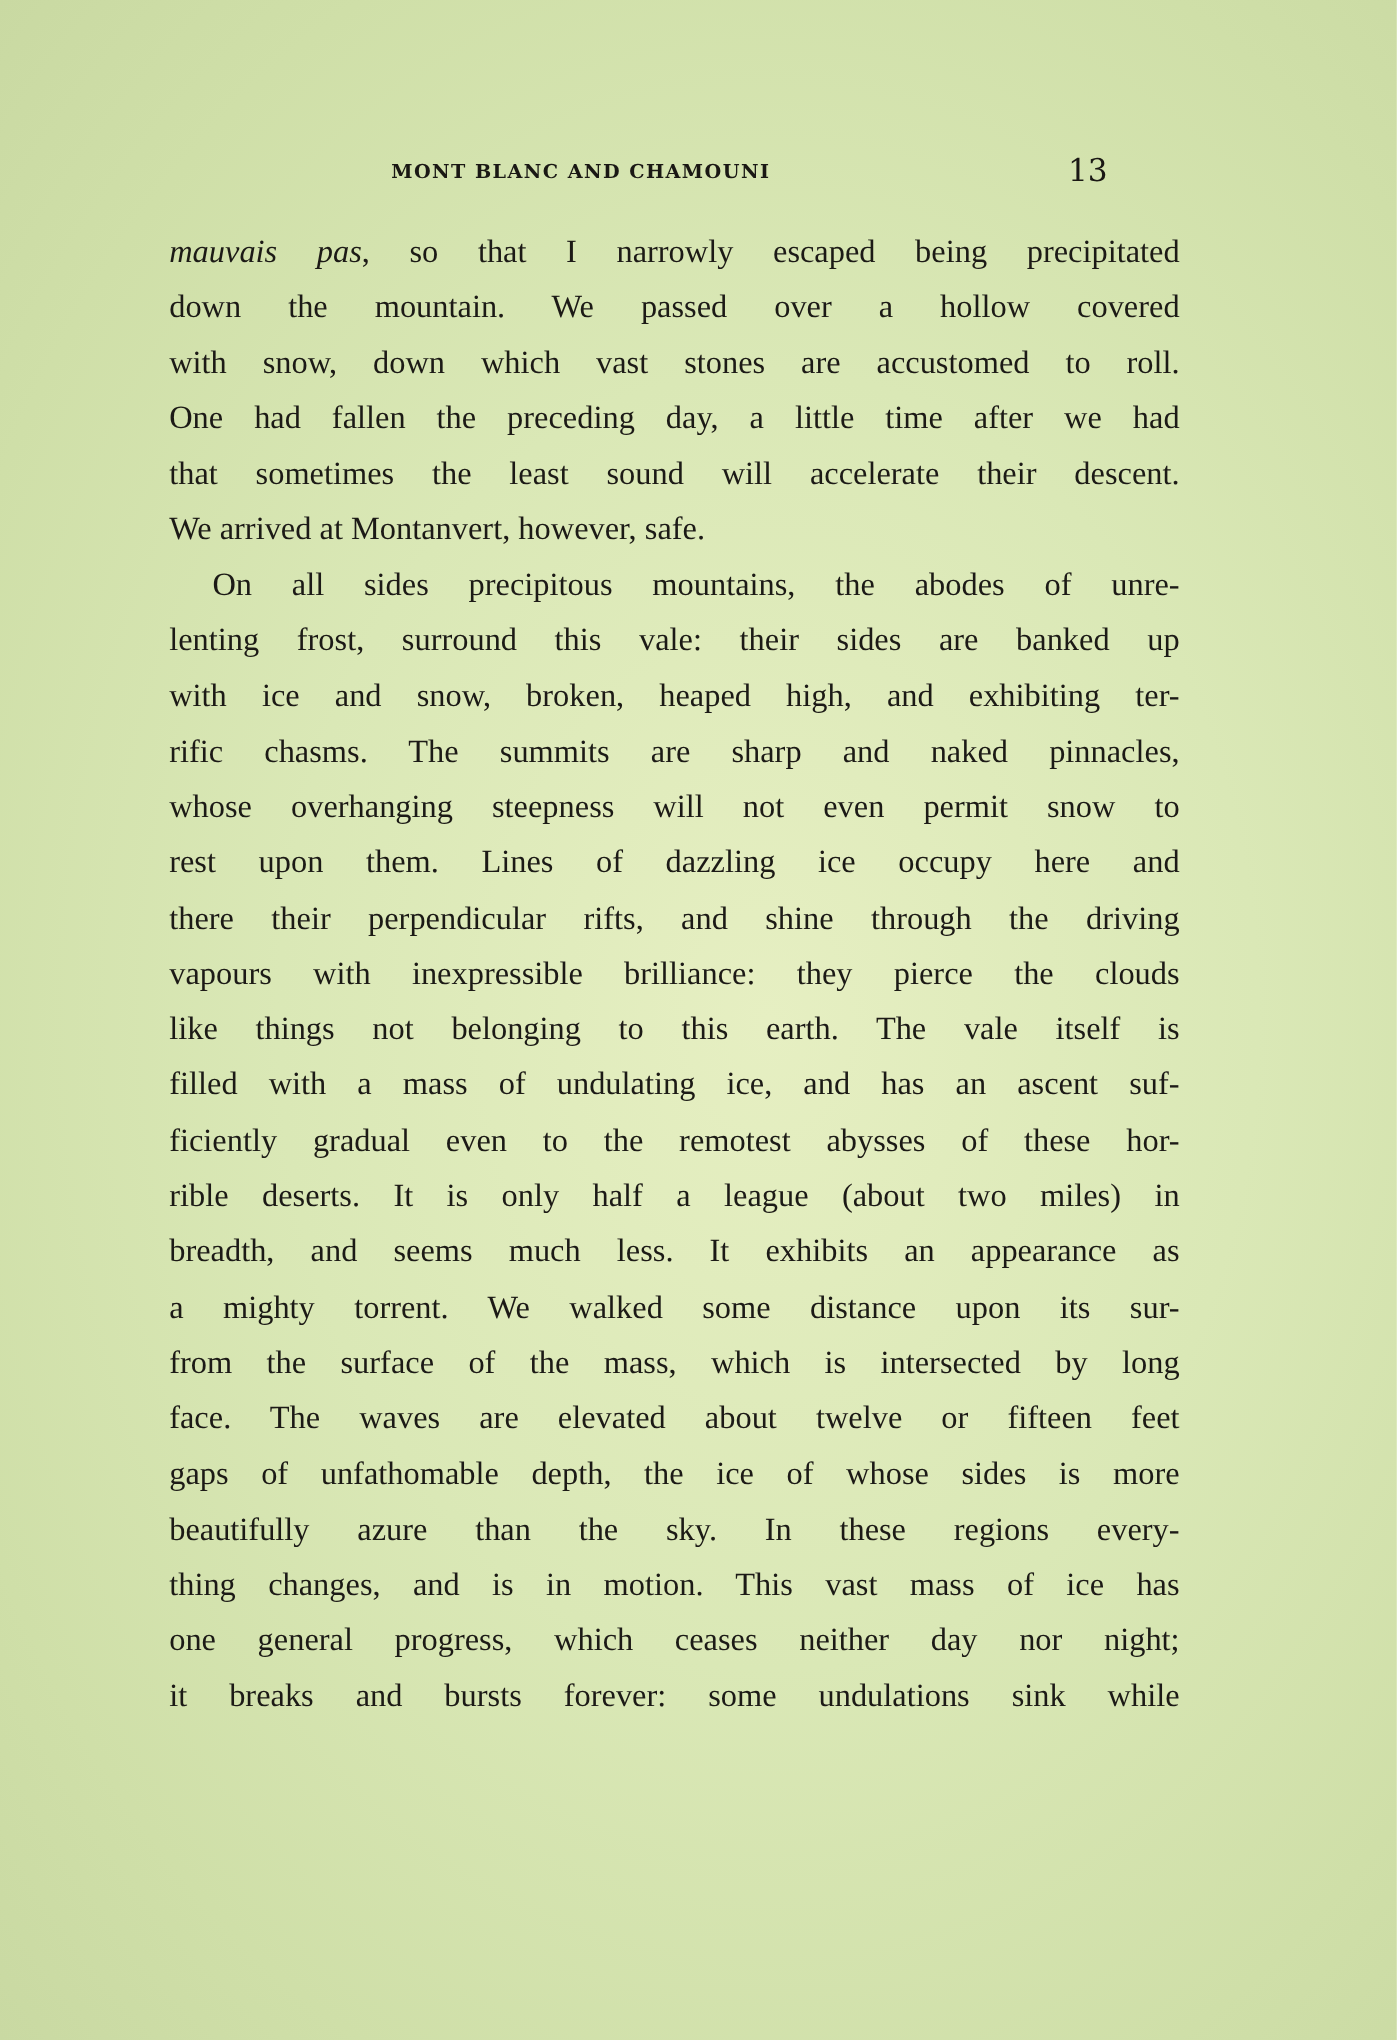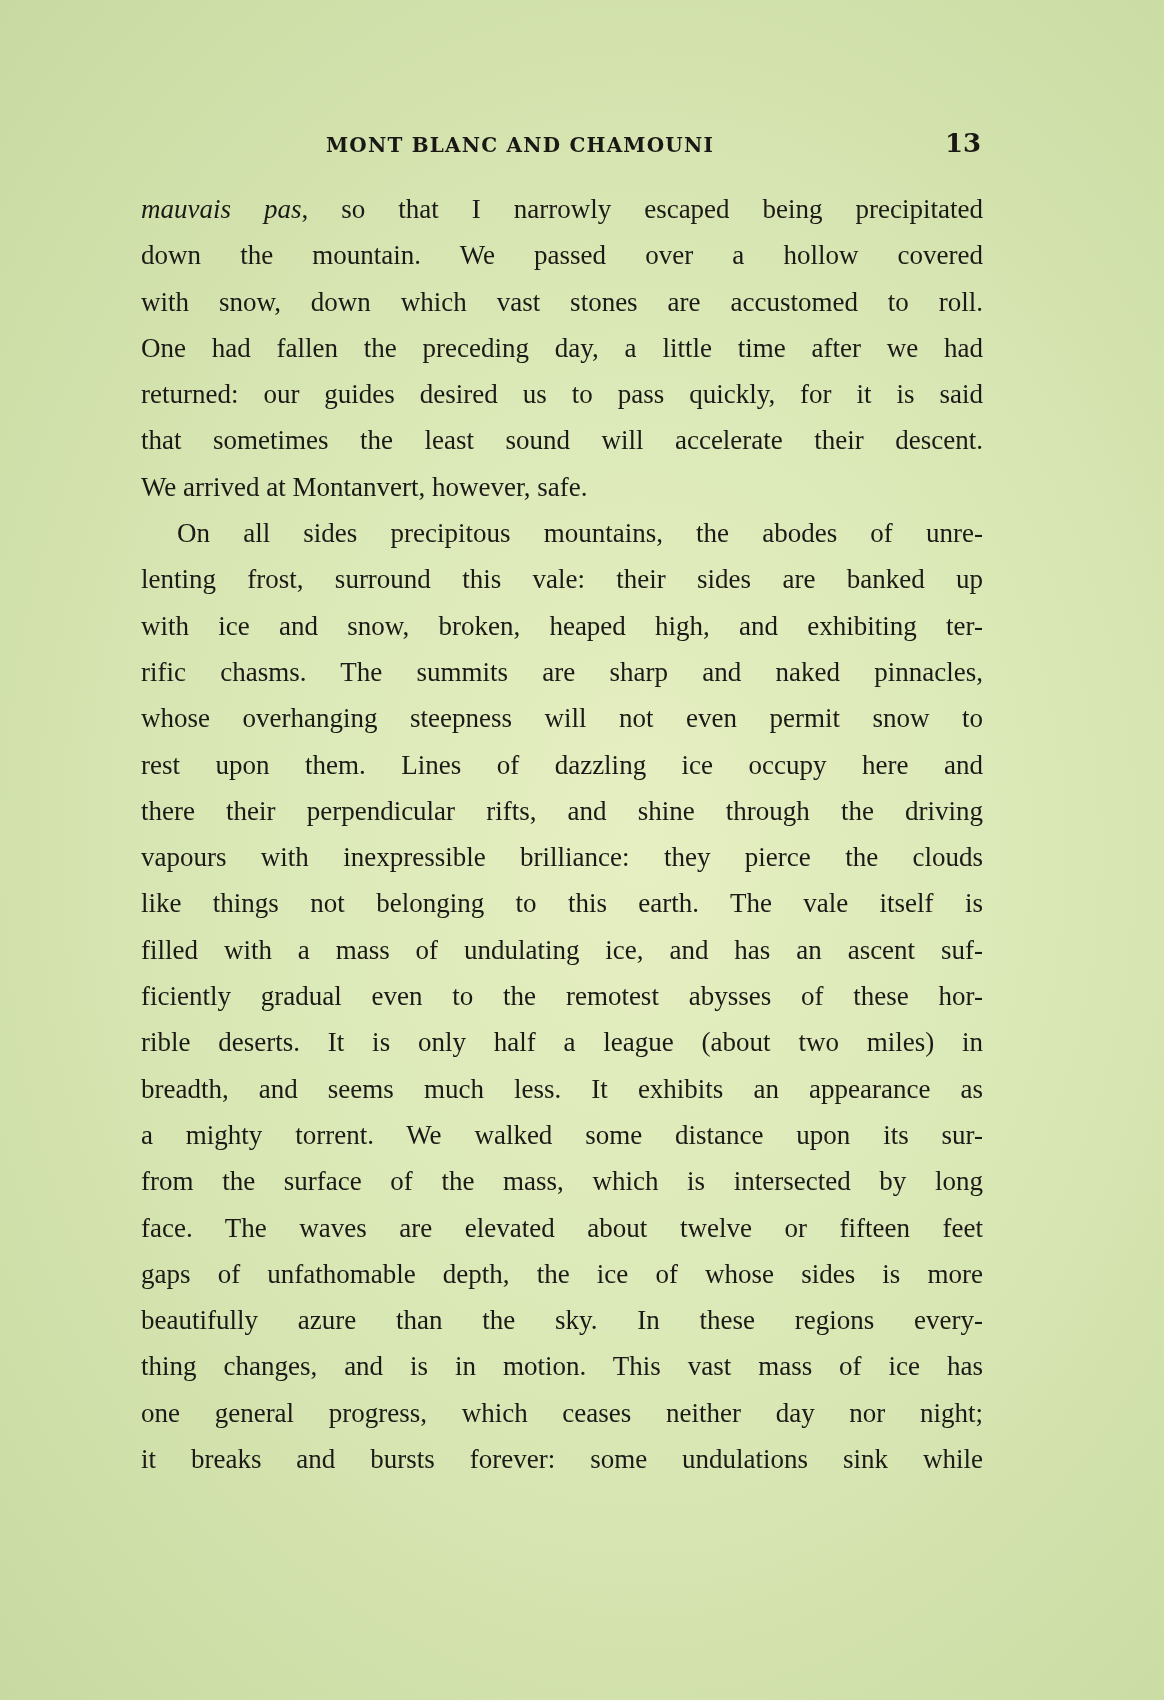--- a/index.html
+++ b/index.html
@@ -21,30 +21,30 @@
       top: 0;
       width: 1164px;
       height: 1700px;
     }
     .running-head {
       position: absolute;
       top: 133px;
       left: 326px;
       font-family: "DejaVu Serif", "Liberation Serif", serif;
       font-weight: bold;
-      font-size: 20px;
+      font-size: 16px;
       letter-spacing: 1.2px;
       color: #1a1814;
     }
     .page-number {
       position: absolute;
       top: 128px;
-      left: 945px;
+      left: 890px;
       font-family: "DejaVu Serif", "Liberation Serif", serif;
-      font-weight: bold;
+      font-weight: normal;
       font-size: 26px;
       color: #1a1814;
     }
     .text-block {
       position: absolute;
       left: 141px;
       top: 186px;
       width: 842px;
       font-size: 27px;
       line-height: 46.3px;
@@ -73,21 +73,20 @@
 <div class="page">
   <div class="running-head">MONT BLANC AND CHAMOUNI</div>
   <div class="page-number">13</div>
 
   <div class="text-block">
 
     <span class="line"><span class="italic">mauvais pas</span><span>, so that I narrowly escaped being precipitated</span></span>
     <span class="line">down the mountain.  We passed over a hollow covered</span>
     <span class="line">with snow, down which vast stones are accustomed to roll.</span>
     <span class="line">One had fallen the preceding day, a little time after we had</span>
-    <span class="line">returned: our guides desired us to pass quickly, for it is said</span>
     <span class="line">that sometimes the least sound will accelerate their descent.</span>
     <span class="line last">We arrived at Montanvert, however, safe.</span>
 
     <span class="line indent">On all sides precipitous mountains, the abodes of unre-</span>
     <span class="line">lenting frost, surround this vale: their sides are banked up</span>
     <span class="line">with ice and snow, broken, heaped high, and exhibiting ter-</span>
     <span class="line">rific chasms.  The summits are sharp and naked pinnacles,</span>
     <span class="line">whose overhanging steepness will not even permit snow to</span>
     <span class="line">rest upon them.  Lines of dazzling ice occupy here and</span>
     <span class="line">there their perpendicular rifts, and shine through the driving</span>

